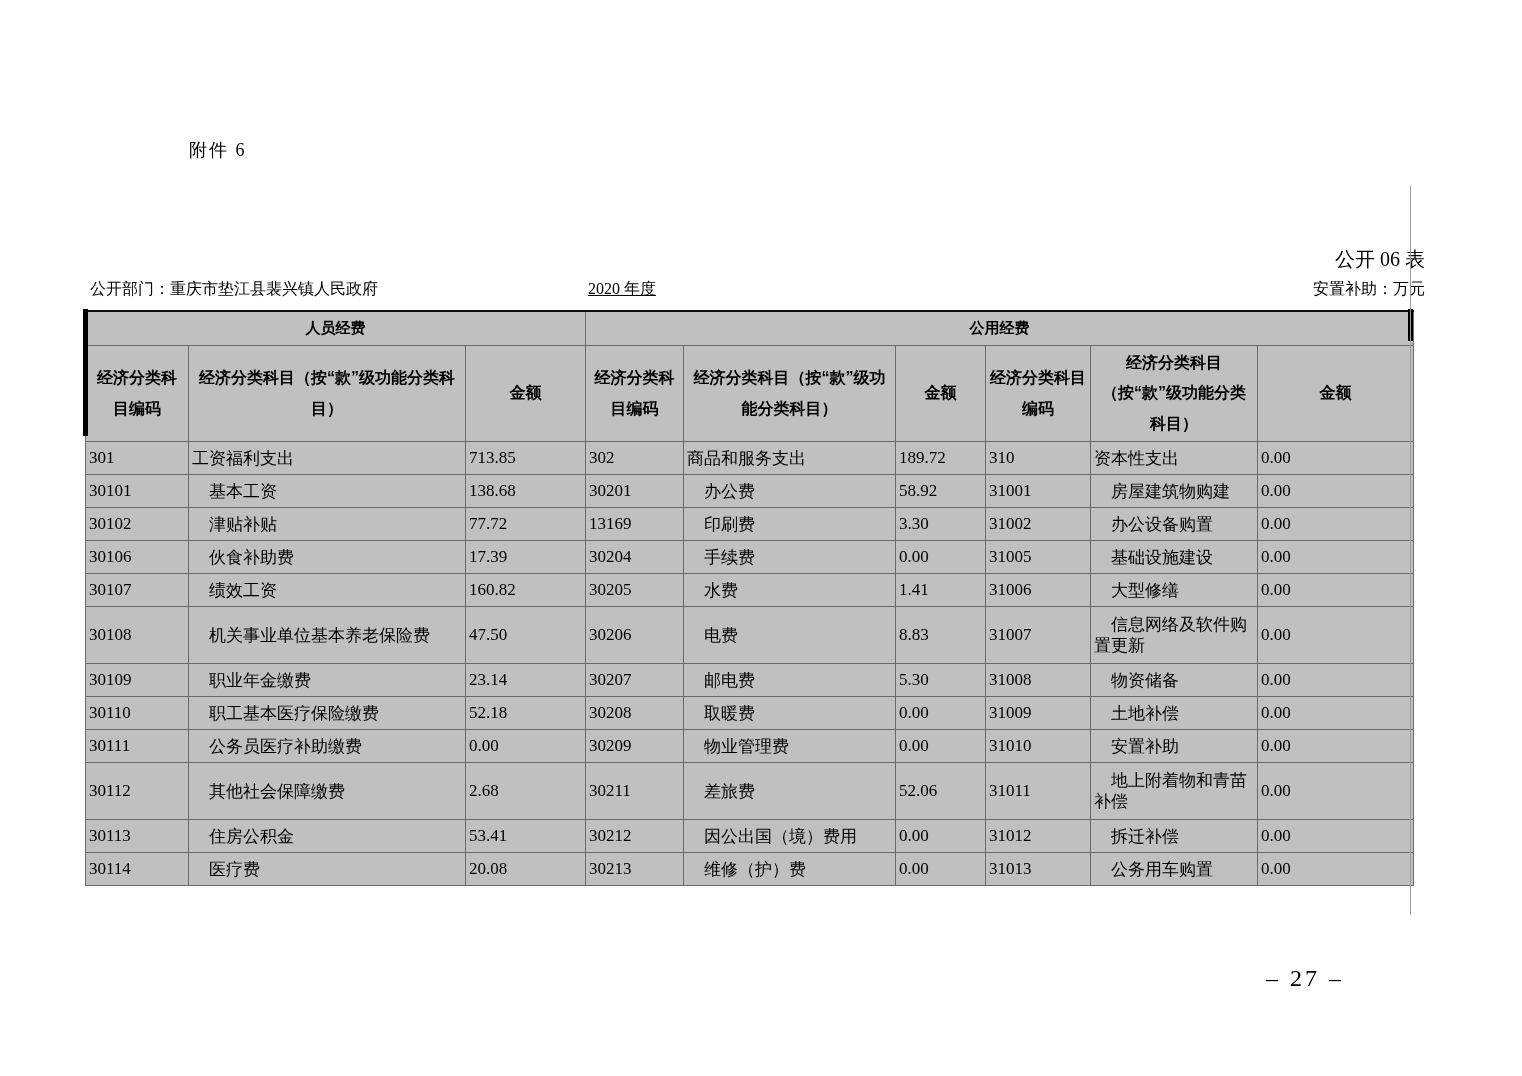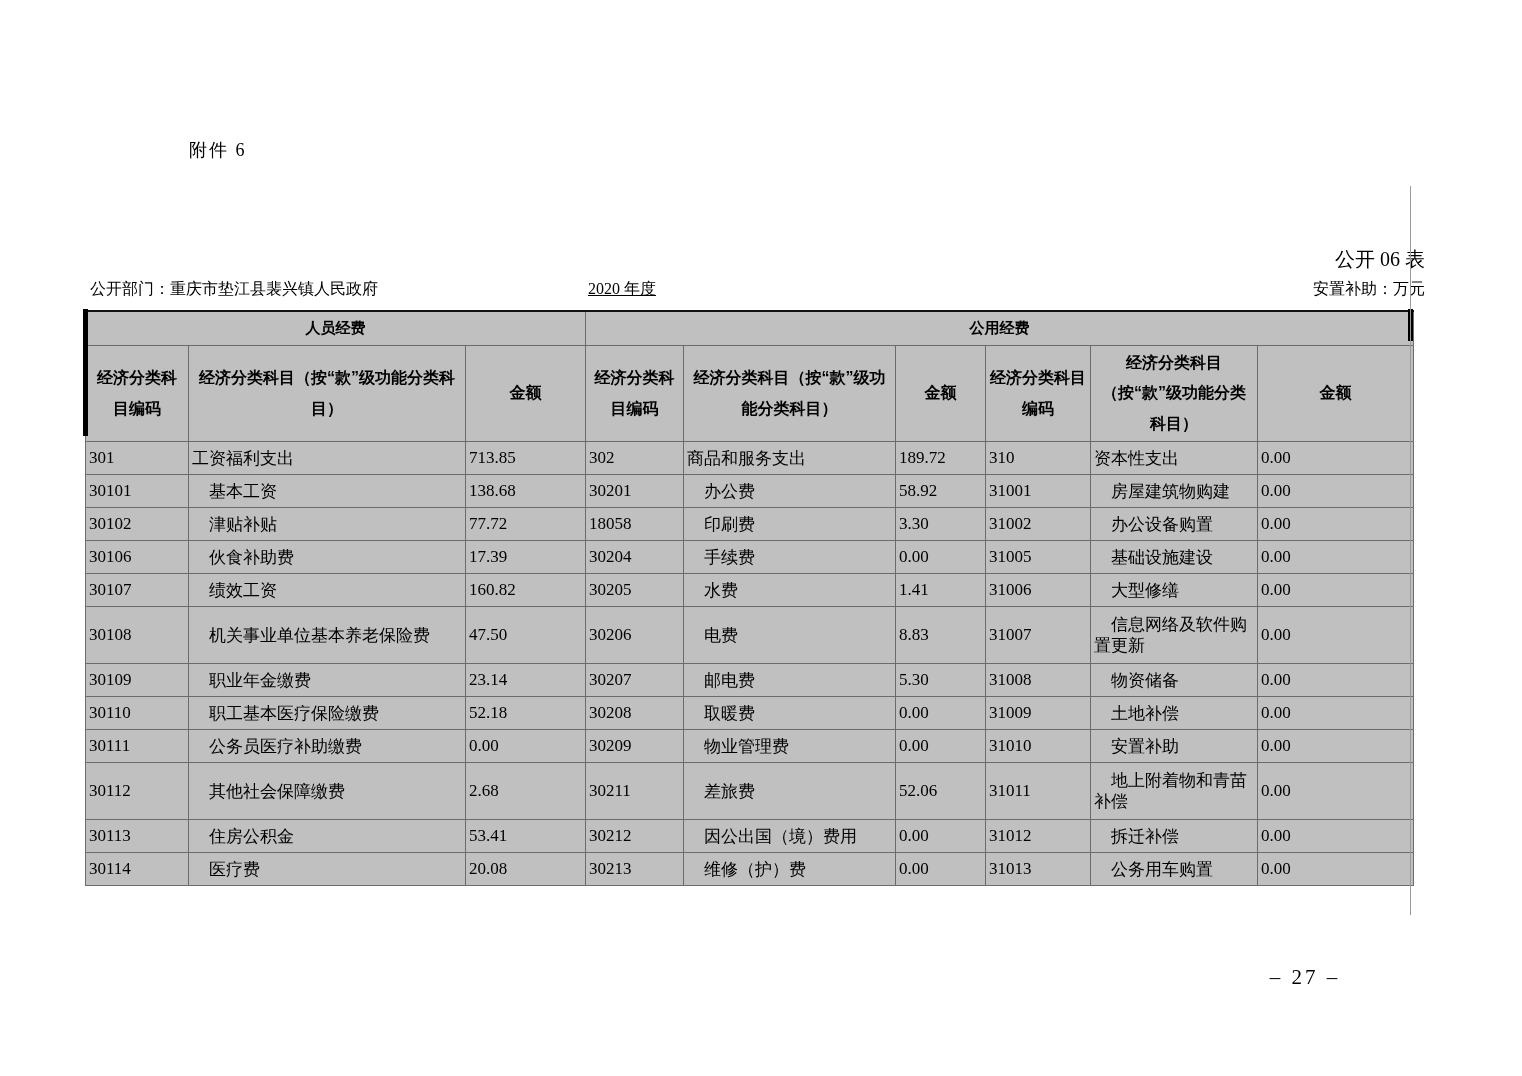--- a/index.html
+++ b/index.html
@@ -38,21 +38,21 @@
   td.code{text-align:left;padding-left:6px;}
   td.name{text-align:left;line-height:1.25;padding-left:4px;}
   td.name.indent{text-indent:1em;}
   td.amt{background:#ffffff;text-align:left;padding-right:3px;}
   tbody tr{height:33px;}
   tbody tr.tall{height:57px;}
 
   .thick-left{position:absolute;left:83px;top:309px;width:5px;height:127px;background:#000;}
   .thick-right{position:absolute;left:1408px;top:309px;width:5px;height:32px;background:#000;}
   .vline{position:absolute;left:1410px;top:186px;width:1px;height:729px;background:#9a9a9a;}
-  .pageno{position:absolute;left:1240px;top:965px;width:130px;text-align:center;font-size:21px;letter-spacing:3px;}
+  .pageno{position:absolute;left:1240px;top:965px;width:130px;text-align:center;font-size:24px;letter-spacing:3px;}
 </style>
 </head>
 <body>
 
 <div class="page">
 
   <div class="attachment">附件 6</div>
 
 
   <div class="table-code">公开 06 表</div>
@@ -112,21 +112,21 @@
           <td class="name indent">办公费</td>
           <td class="amt">58.92</td>
           <td class="code">31001</td>
           <td class="name indent">房屋建筑物购建</td>
           <td class="amt">0.00</td>
         </tr>
         <tr>
           <td class="code">30102</td>
           <td class="name indent">津贴补贴</td>
           <td class="amt">77.72</td>
-          <td class="code">18058</td>
+          <td class="code">13169</td>
           <td class="name indent">印刷费</td>
           <td class="amt">3.30</td>
           <td class="code">31002</td>
           <td class="name indent">办公设备购置</td>
           <td class="amt">0.00</td>
         </tr>
         <tr>
           <td class="code">30106</td>
           <td class="name indent">伙食补助费</td>
           <td class="amt">17.39</td>

